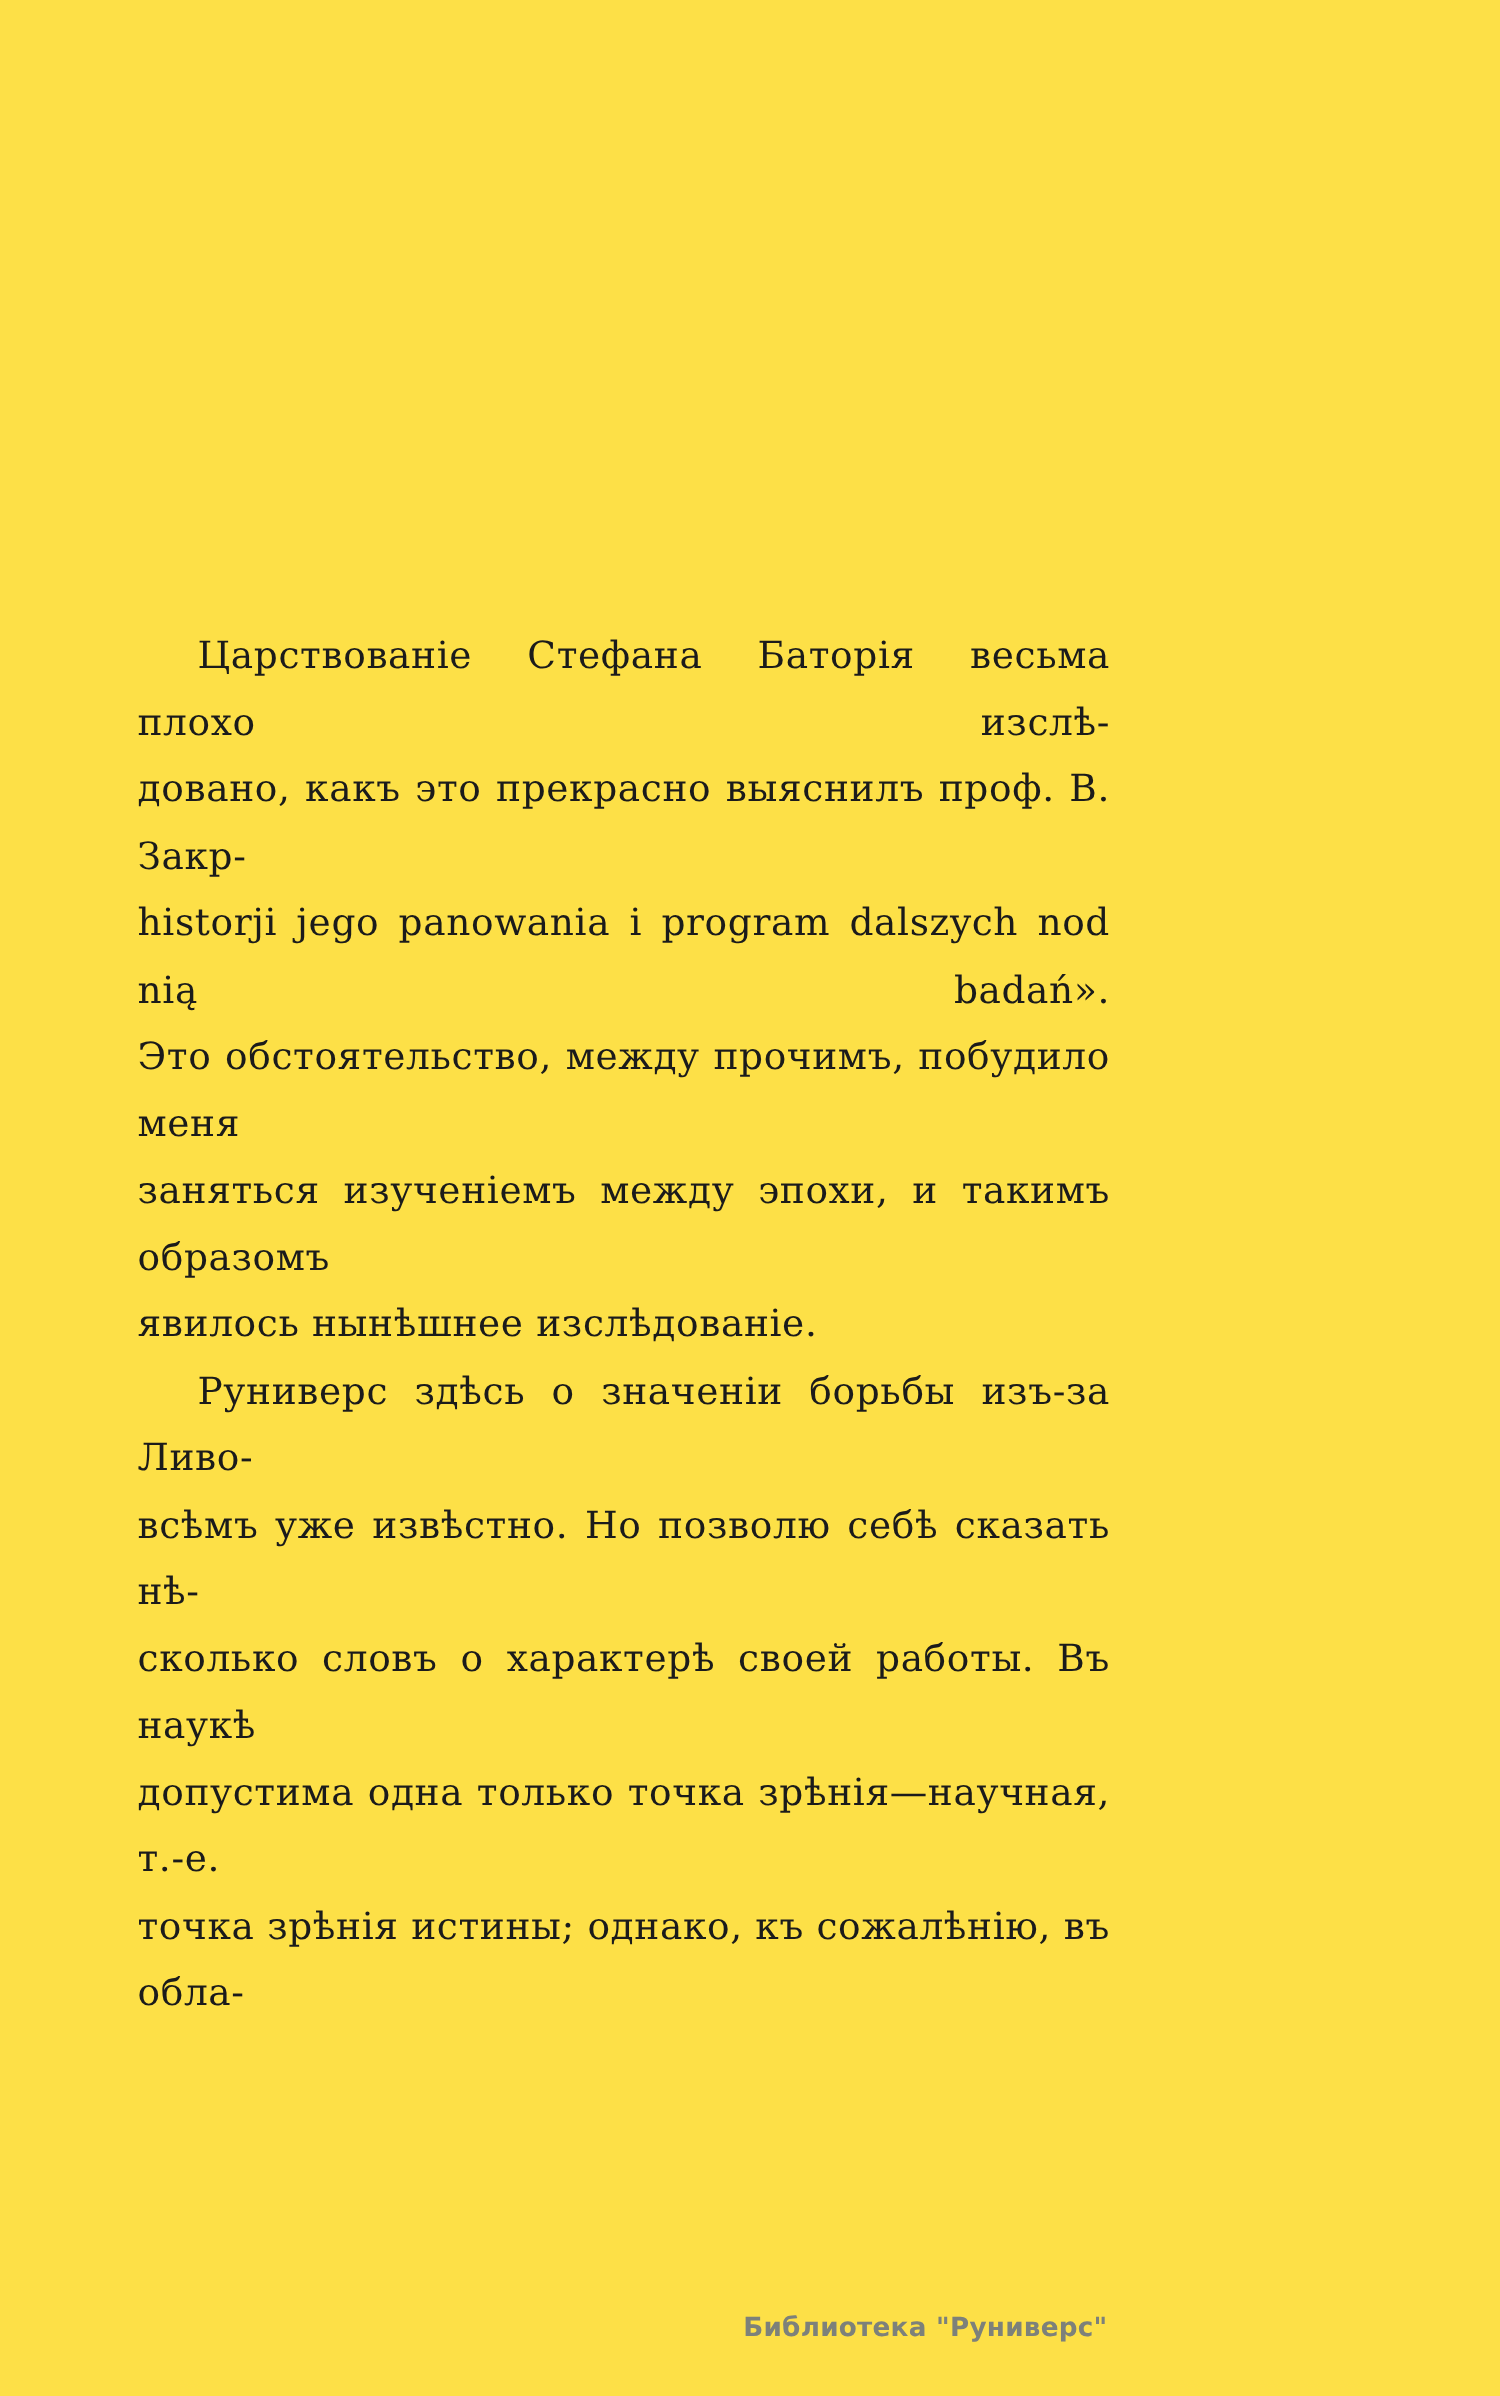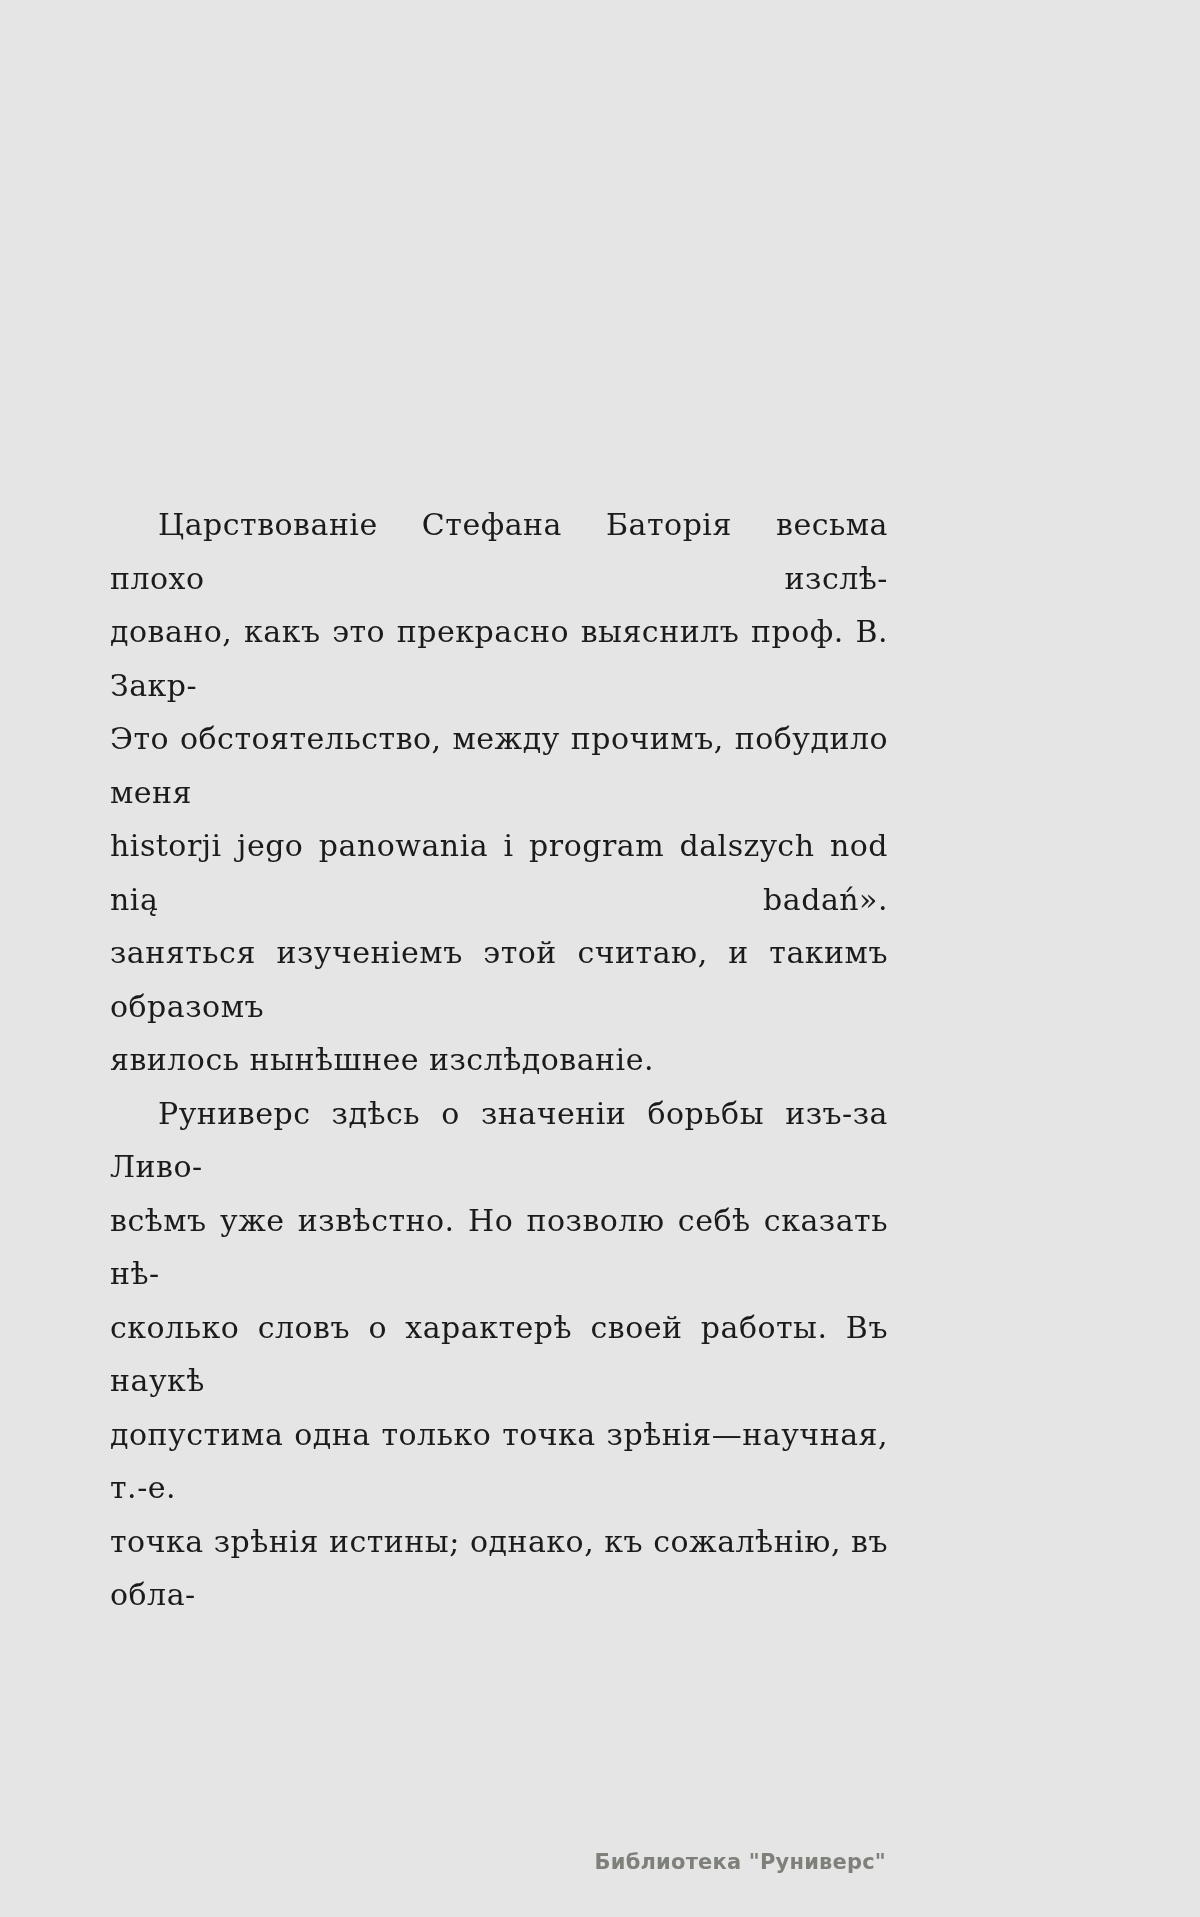--- a/index.html
+++ b/index.html
@@ -4,21 +4,21 @@
 <style>
   html, body {
     margin: 0;
     padding: 0;
     background: #ffffff;
   }
   .page {
     position: relative;
     width: 1200px;
     height: 1917px;
-    background: #e5e5e5;
+    background: #fde047;
     overflow: hidden;
     font-family: "DejaVu Serif", serif;
   }
   .text-block {
     position: absolute;
     left: 110px;
     top: 498px;
     width: 778px;
     color: #1b1b1b;
   }
@@ -54,23 +54,23 @@
 </head>
 <body>
 
 <div class="page">
 
   <div class="text-block" style="color: rgb(27, 27, 27);">
 
     <div class="paragraph">
       <span class="line indent">Царствованіе Стефана Баторія весьма плохо изслѣ-</span>
       <span class="line">довано, какъ это прекрасно  выяснилъ проф. В. Закр-</span>
+      <span class="line">historji jego panowania i program dalszych nod nią badań».</span>
       <span class="line">Это обстоятельство, между прочимъ, побудило меня</span>
-      <span class="line">historji jego panowania i program dalszych nod nią badań».</span>
-      <span class="line">заняться изученіемъ этой считаю, и такимъ образомъ</span>
+      <span class="line">заняться изученіемъ между эпохи, и такимъ образомъ</span>
       <span class="line p-end">явилось нынѣшнее изслѣдованіе.</span>
     </div>
 
     <div class="paragraph">
       <span class="line indent">Руниверс здѣсь о значеніи борьбы изъ-за Ливо-</span>
       <span class="line">всѣмъ уже извѣстно. Но позволю себѣ сказать нѣ-</span>
       <span class="line">сколько словъ о характерѣ своей работы. Въ наукѣ</span>
       <span class="line">допустима одна только точка зрѣнія—научная, т.-е.</span>
       <span class="line">точка зрѣнія истины; однако, къ сожалѣнію, въ обла-</span>
 

